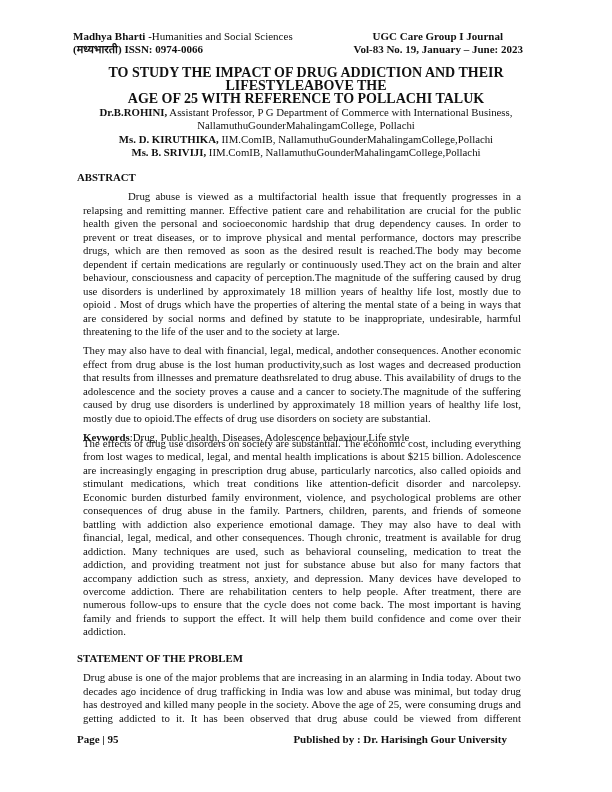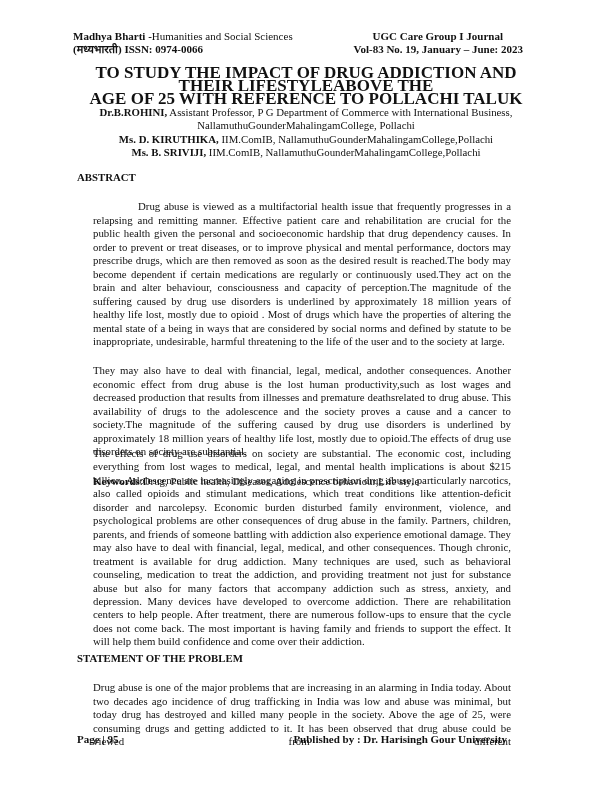--- a/index.html
+++ b/index.html
@@ -2,27 +2,27 @@
 <html><head>
 <meta charset="utf-8">
 <style>
   html, body { margin:0; padding:0; background:#ffffff; }
   body { width:612px; height:792px; position:relative; overflow:hidden;
          font-family:"Liberation Serif", "DejaVu Serif", serif; color:#111; }
   .hdr { position:absolute; left:73px; width:450px; font-size:11px; line-height:13px; }
   .hdr-row { display:flex; justify-content:space-between; white-space:nowrap; }
   .hdr-row b { font-weight:bold; }
   .title { position:absolute; left:72px; width:468px; top:66px; text-align:center;
-           font-weight:bold; font-size:17px; line-height:13px; }
+           font-weight:bold; font-size:14px; line-height:13px; }
   .authors { position:absolute; left:72px; width:468px; top:106px; text-align:center;
              font-size:10.8px; line-height:13.4px; }
   .authors b { font-weight:bold; }
   .section { position:absolute; left:77px; width:450px; font-size:10.8px; line-height:13.45px; }
   .section h3 { margin:0; font-size:10.8px; font-weight:bold; line-height:13.45px; }
-  .section p { margin:16px; text-align:justify; }
+  .section p { margin:6px; text-align:justify; }
   .indent { text-indent:45px; }
   .kw b { font-weight:bold; }
   .footer { position:absolute; left:77px; width:450px; top:733px; font-size:11px;
             font-weight:bold; display:flex; justify-content:space-between; }
 </style>
 </head>
 <body>
 
 <div class="hdr" style="top:30px;">
   <div class="hdr-row">

